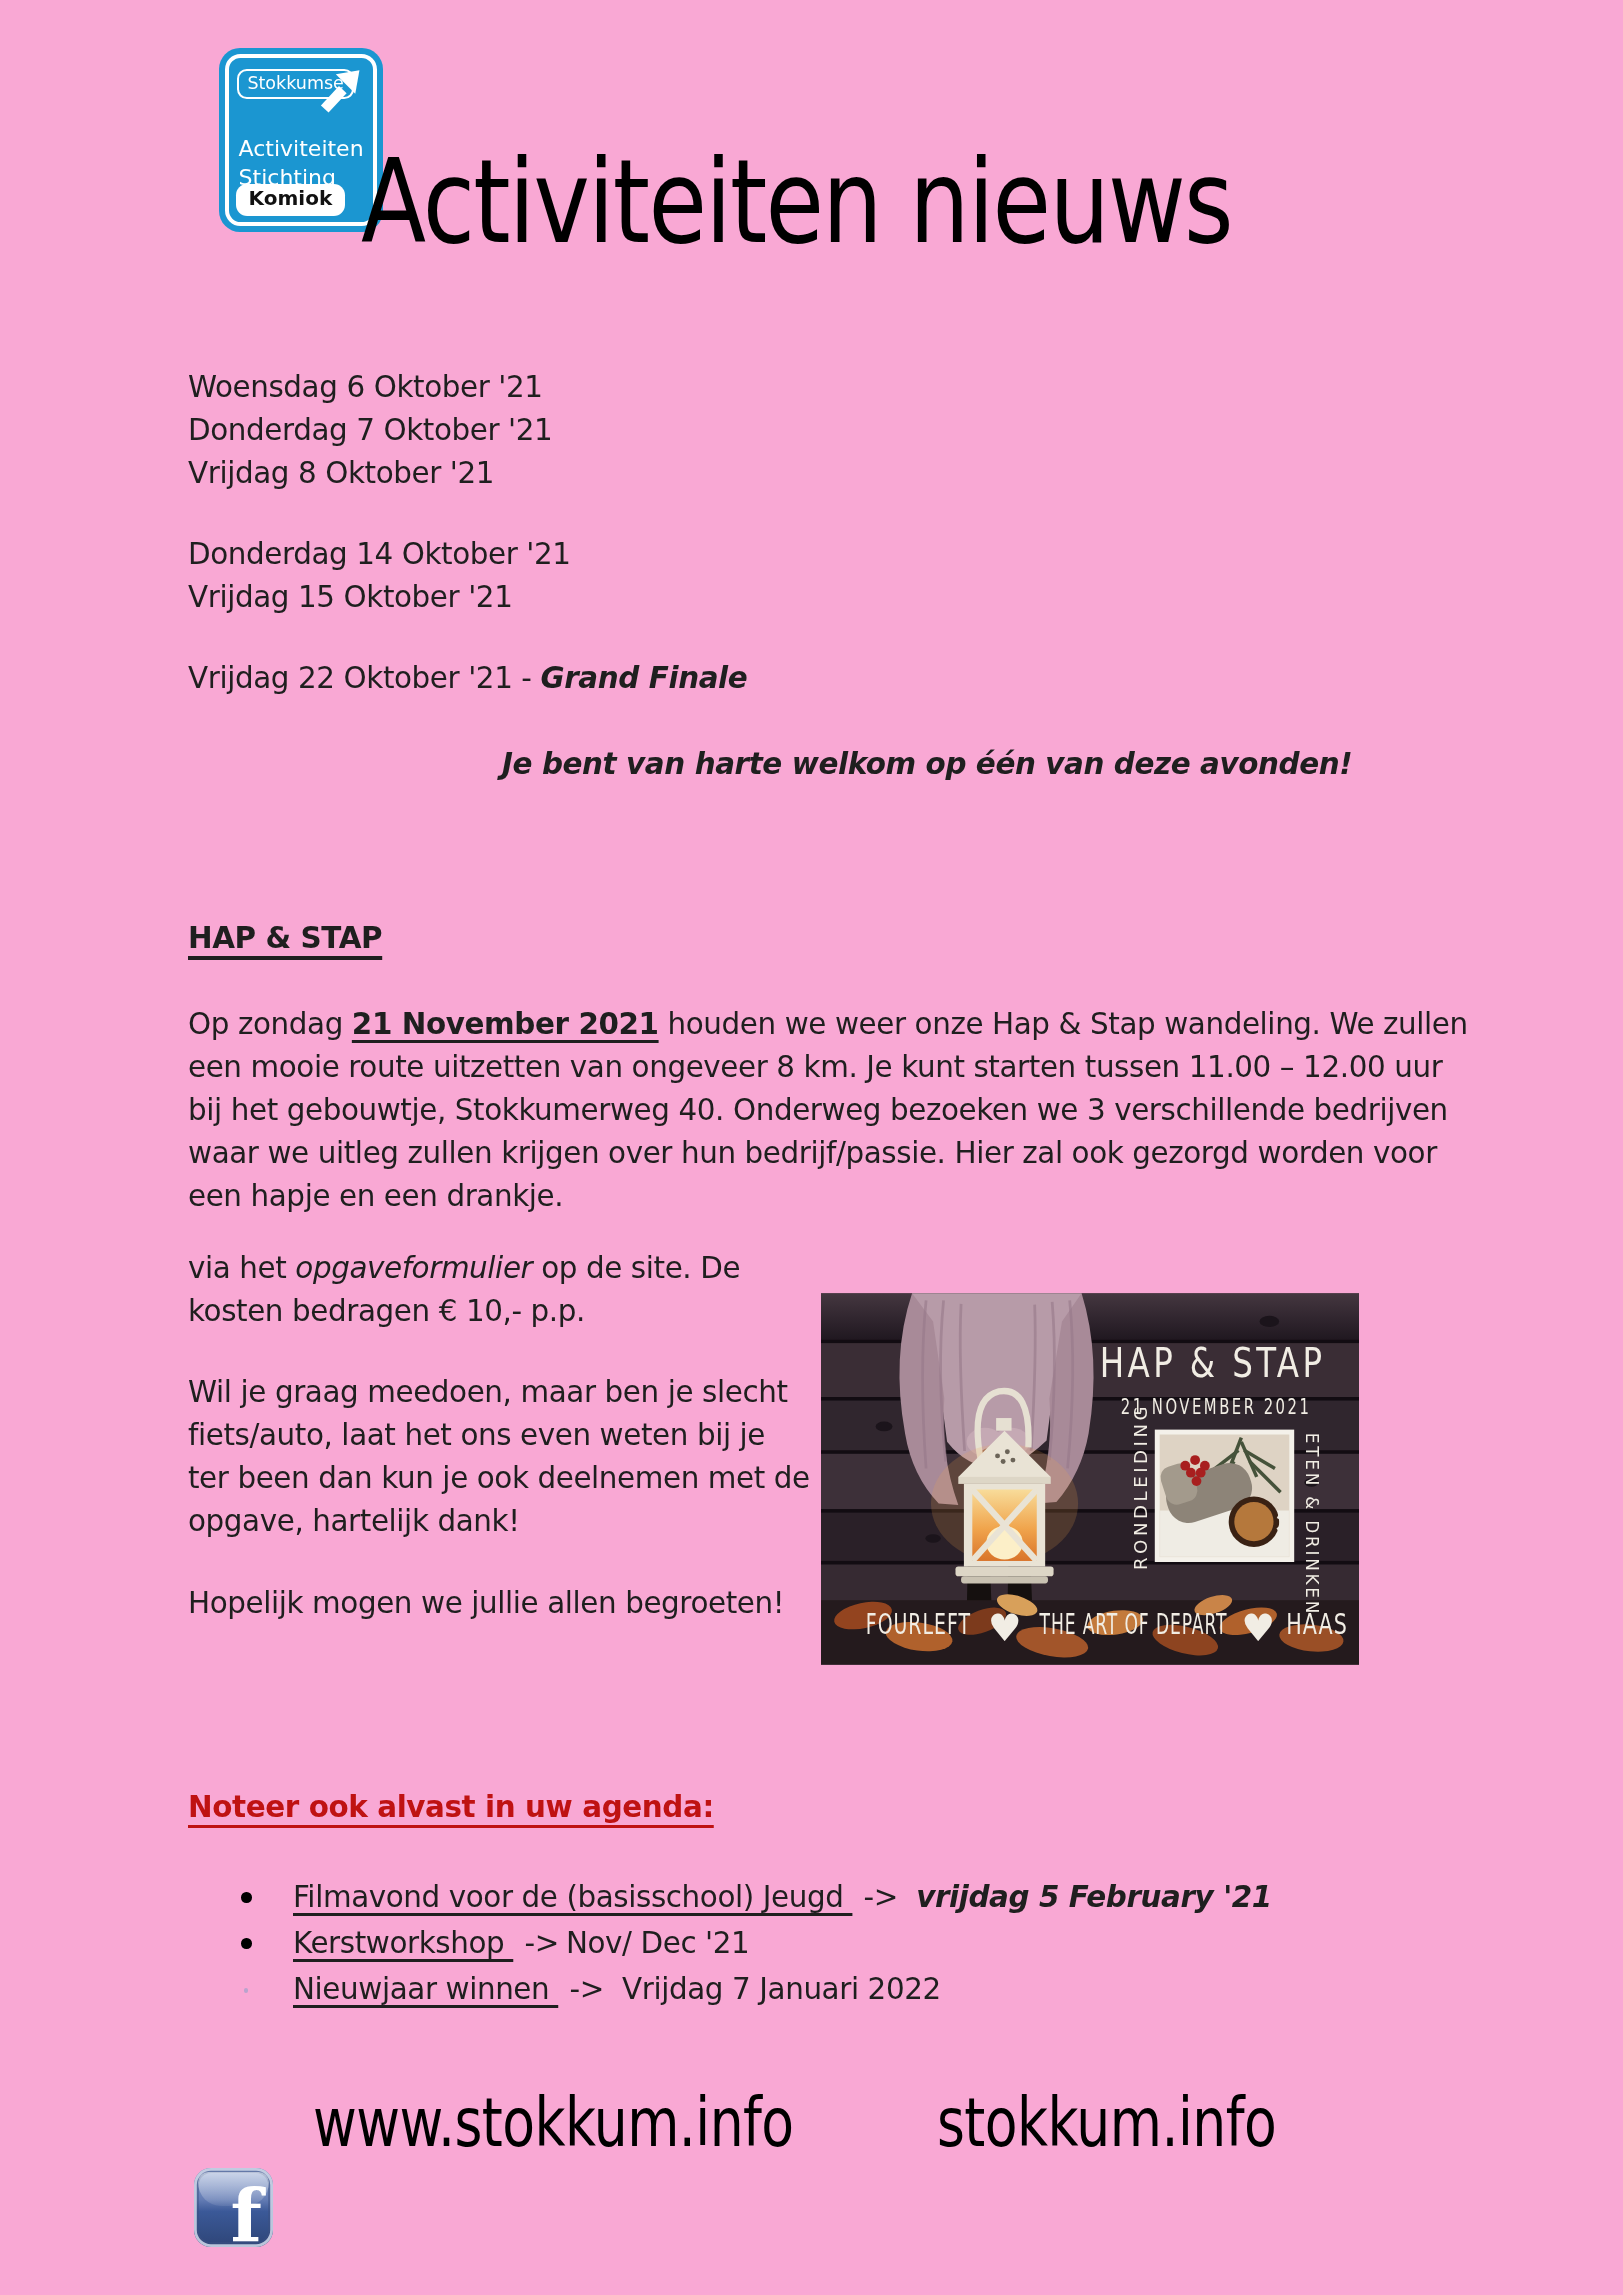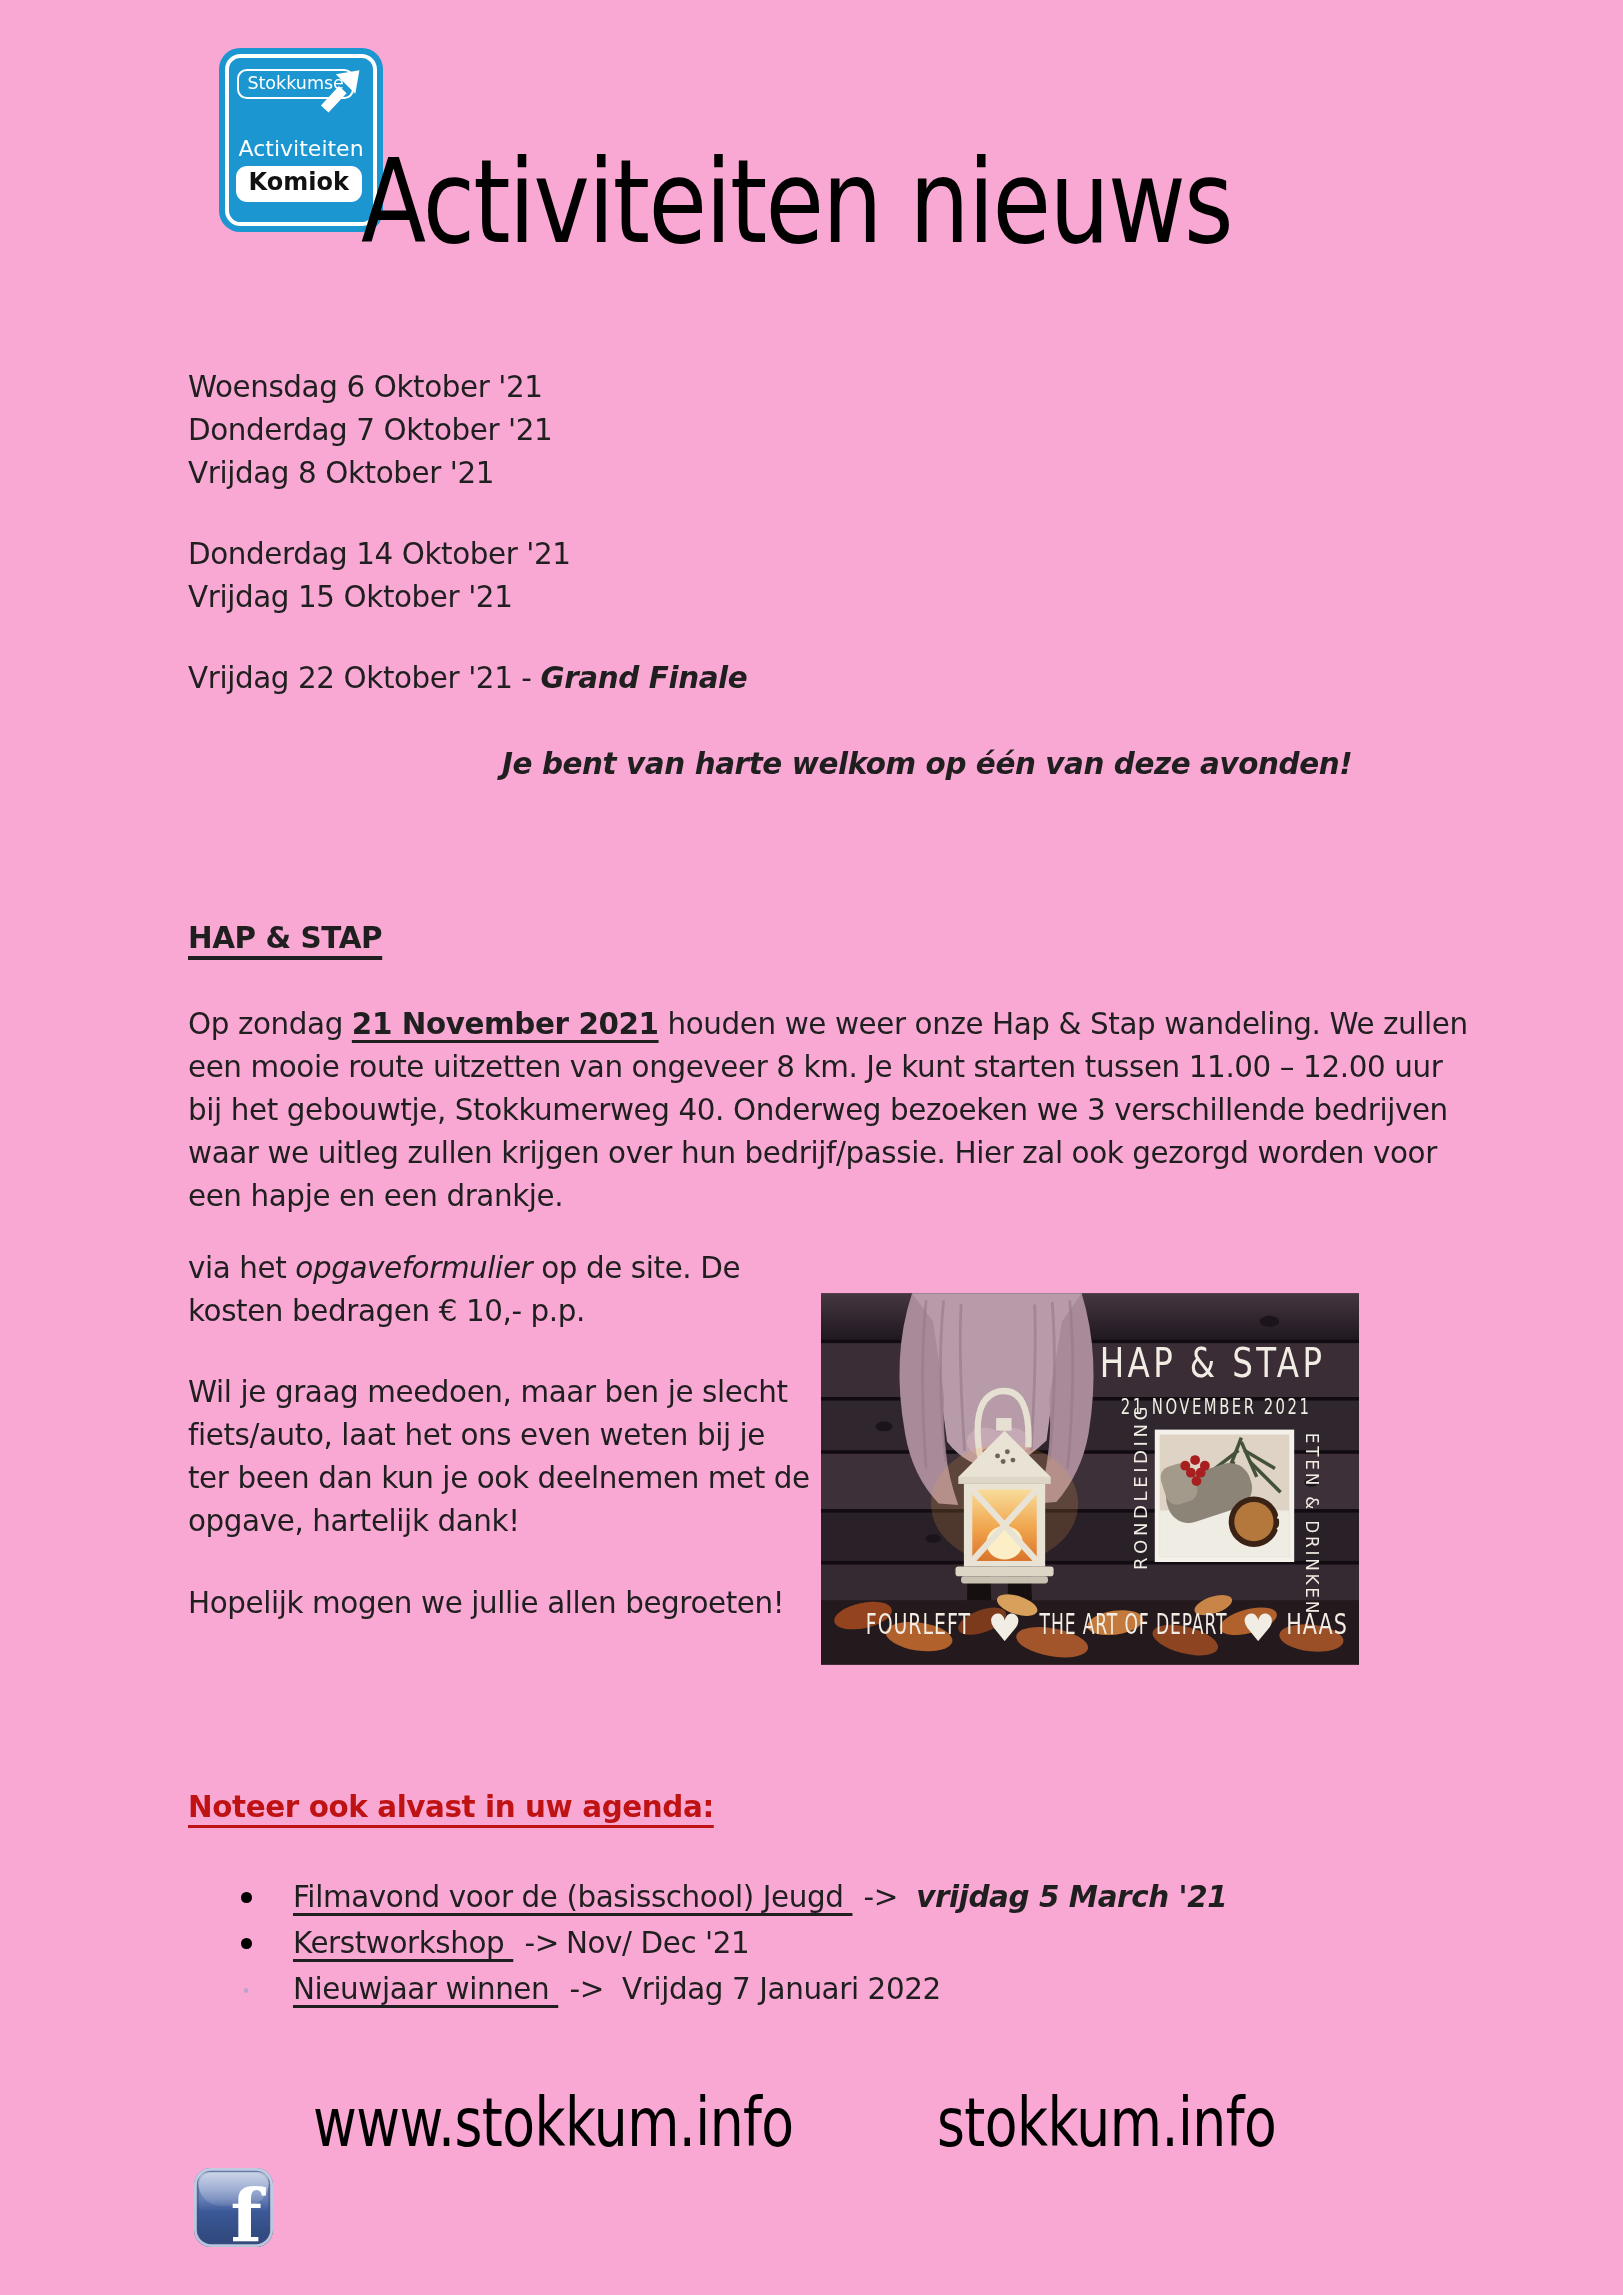--- a/index.html
+++ b/index.html
@@ -9,22 +9,22 @@
     overflow:hidden;margin:0 auto;
   }
   
   .logo{position:absolute;left:219px;top:48px;width:164px;height:184px;
     background:#1b96d1;border-radius:21px;}
   .logo-border{position:absolute;inset:6.3px;border:4.2px solid #fff;border-radius:15.4px;}
   .logo-tag{position:absolute;left:18px;top:21px;border:2.8px solid #fff;border-radius:9.8px;
     color:#fff;font-size:17.5px;padding:2.1px 8.4px 3.5px;letter-spacing:0;}
   .logo-arrow{position:absolute;right:18px;top:18px;width:50px;height:50px;}
   .logo-lines{position:absolute;left:19.6px;top:86px;color:#fff;font-size:22px;line-height:29px;}
-  .logo-badge{position:absolute;left:17px;bottom:30px;background:#fff;border-radius:11.2px;
-    color:#111;font-weight:700;font-size:24px;padding:2.8px 12.6px 5.6px;}
+  .logo-badge{position:absolute;left:17px;bottom:16px;background:#fff;border-radius:11.2px;
+    color:#111;font-weight:700;font-size:20px;padding:2.8px 12.6px 5.6px;}
   
   .title{position:absolute;left:361px;top:144px;margin:0;font-size:116px;font-weight:400;
     color:#000;white-space:nowrap;letter-spacing:-2.1px;
     transform:scaleX(0.82);transform-origin:left top;line-height:1;}
   
   .tline{font-size:29.4px;line-height:43px;letter-spacing:-0.4px;color:#1f1f1f;white-space:nowrap;}
   .abs{position:absolute;left:188px;}
   .bi{font-weight:700;font-style:italic;}
   .it{font-style:italic;}
   .bu{font-weight:700;text-decoration:underline;text-decoration-thickness:2.8px;text-underline-offset:6.3px;}
@@ -265,21 +265,21 @@
       </svg>
     </div>
   </div>
 
   <div class="abs agenda">
     <div class="tline agenda-heading">
       <span>Noteer ook alvast in uw agenda:</span>
     </div>
     <div class="agenda-items">
       <div class="agenda-item dot">
-        <span class="a-link">Filmavond voor de (basisschool) Jeugd </span><span class="a-arrow">-&gt;</span><span class="bi a-val-sp">vrijdag 5 March '21</span>
+        <span class="a-link">Filmavond voor de (basisschool) Jeugd </span><span class="a-arrow">-&gt;</span><span class="bi a-val-sp">vrijdag 5 February '21</span>
       </div>
       <div class="agenda-item dot">
         <span class="a-link">Kerstworkshop </span><span class="a-arrow">-&gt;</span><span>Nov/ Dec '21</span>
       </div>
       <div class="agenda-item faint-dot">
         <span class="a-link">Nieuwjaar winnen </span><span class="a-arrow">-&gt;</span><span class="a-val-sp">Vrijdag 7 Januari 20</span><span style="font-weight:400">22</span>
       </div>
     </div>
   </div>
 

